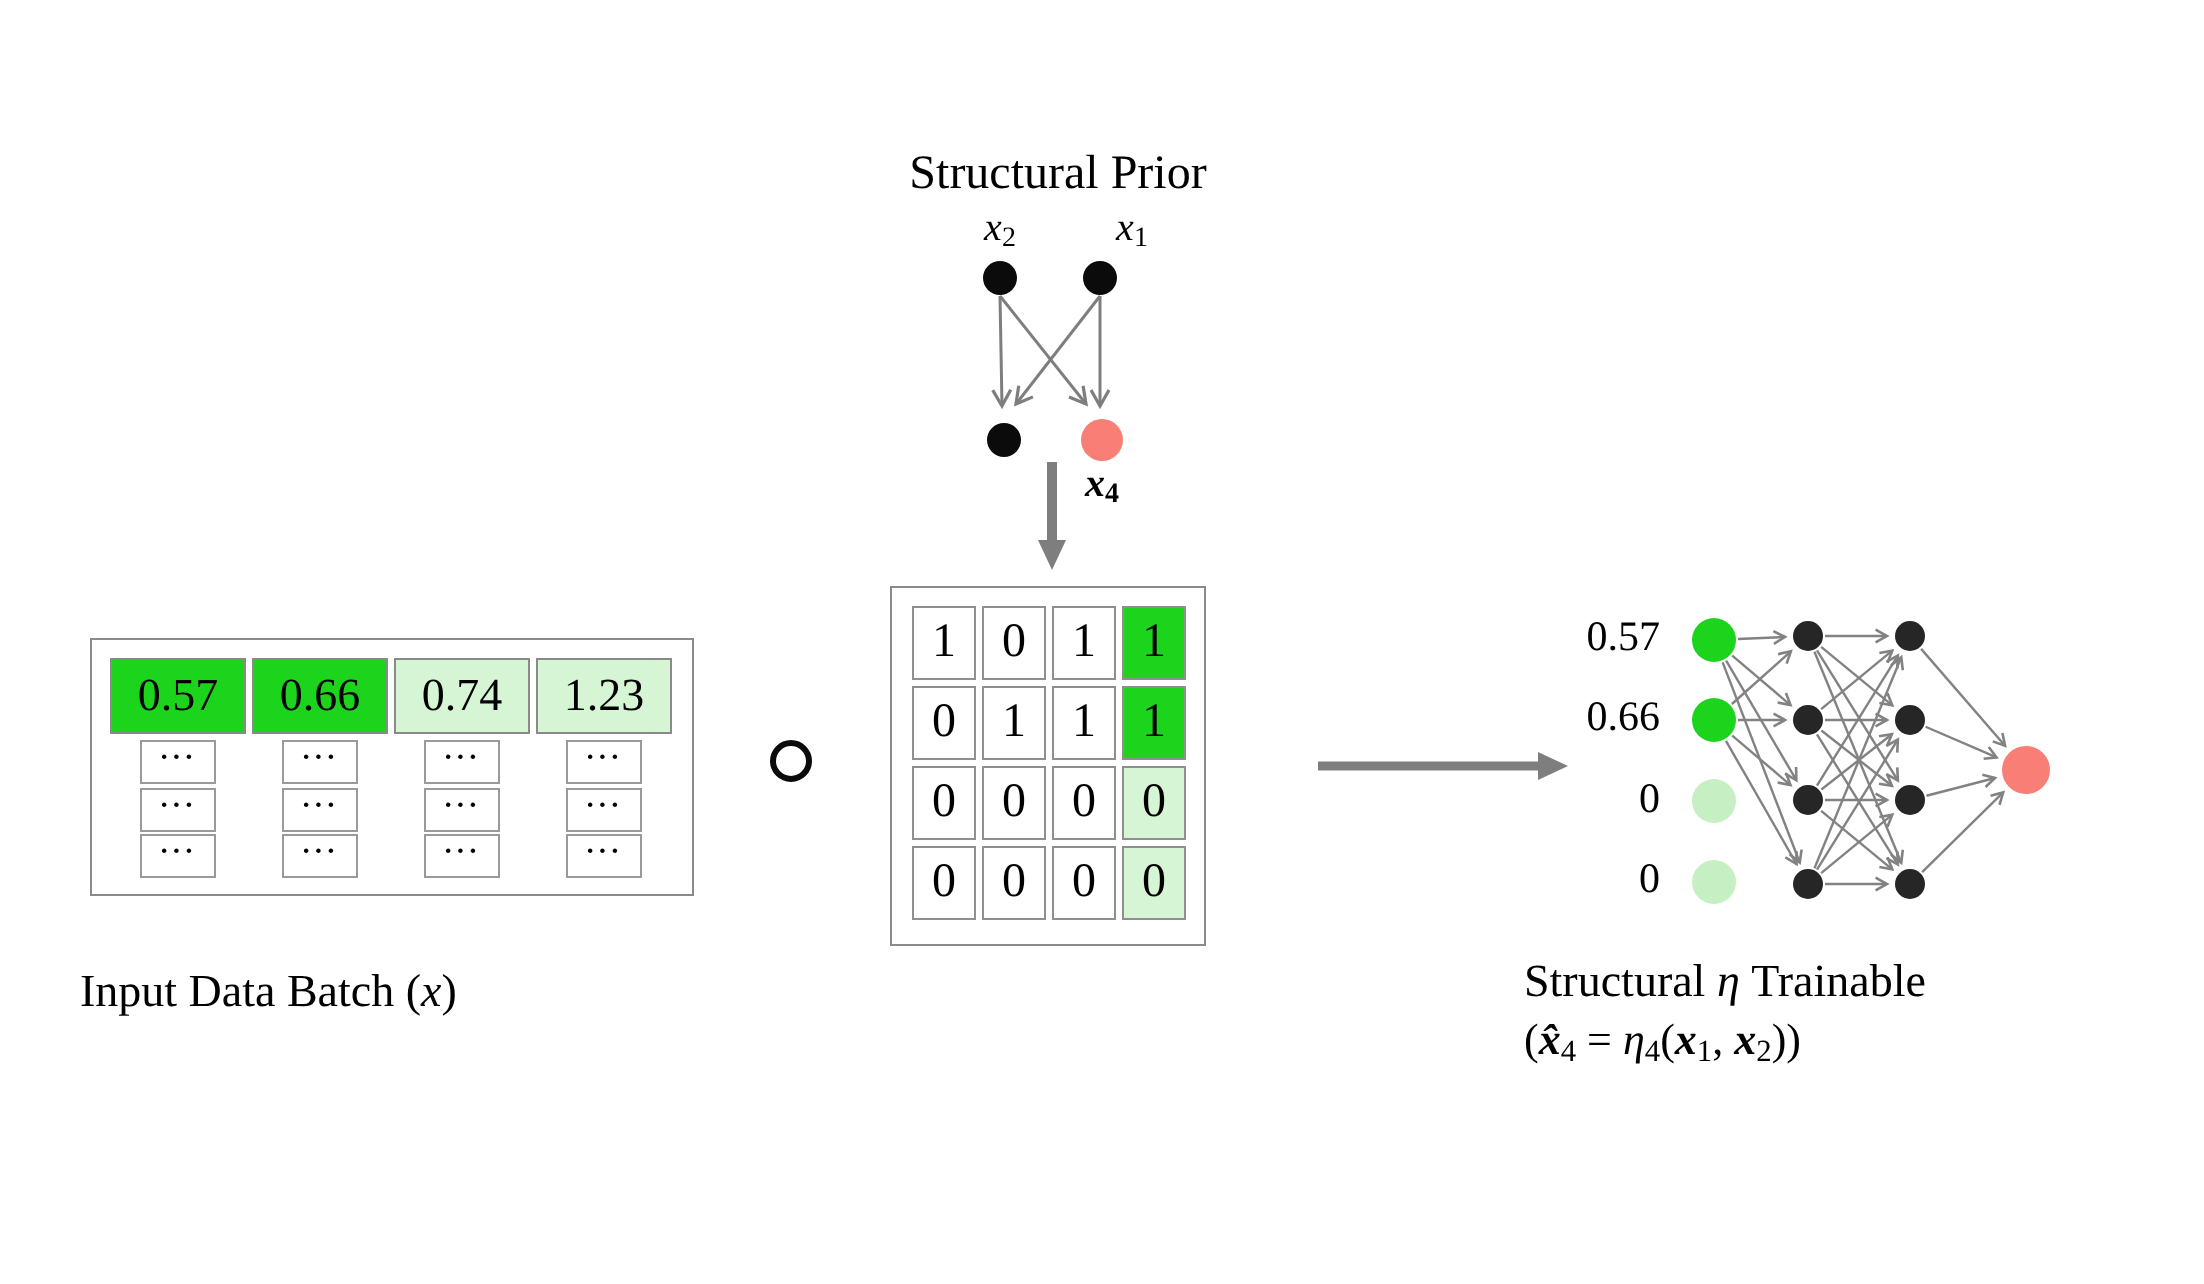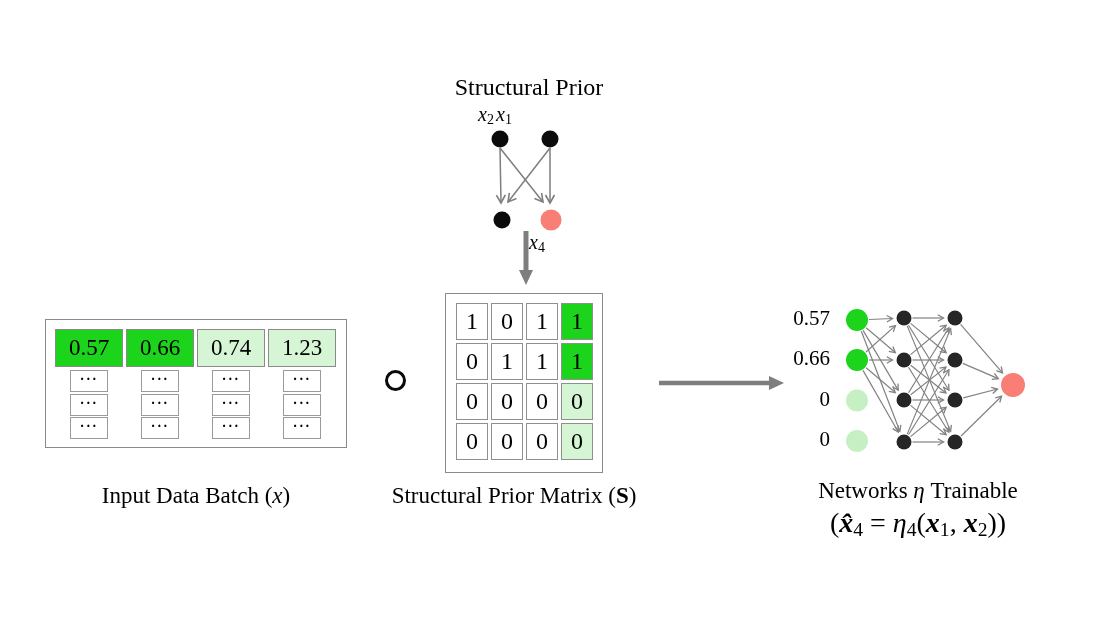--- a/index.html
+++ b/index.html
@@ -9,24 +9,24 @@
     --bright-green:#1DD41D; --light-green:#D6F5D4; --node-light-green:#C7EFC4;
     --pink:#F87E76; --node-dark:#262626; --edge-gray:#828282; --arrow-gray:#7E7E7E;
     --border-gray:#8A8A8A;
   }
   #overlay{position:absolute;left:0;top:0;width:1102px;height:642px;pointer-events:none;}
   .sp-edge{stroke:var(--arrow-gray);stroke-width:1.5;}
   .thick-arrow{stroke:var(--arrow-gray);}
   .nedge{stroke:var(--edge-gray);stroke-width:1.2;}
 
   .title{position:absolute;left:404px;top:74px;width:250px;text-align:center;font-size:24px;}
-  .nlab{position:absolute;width:44px;text-align:left;font-size:20px;}
+  .nlab{position:absolute;width:44px;text-align:center;font-size:20px;}
   #x2-label{left:478px;top:103px;}
-  #x1-label{left:496px;top:103px;}
-  #x4-label{left:529px;top:231px;}
+  #x1-label{left:544px;top:103px;}
+  #x4-label{left:529px;top:231px;font-weight:bold;}
 
   .s-n{}
   .s-i{font-style:italic;}
   .s-b{font-weight:700;}
   .s-bi{font-style:italic;font-weight:700;}
   .s-sub{font-size:0.70em;vertical-align:-0.22em;}
 
   .batch-box{position:absolute;left:45px;top:319px;width:302px;height:129px;
     border:1.5px solid var(--border-gray);box-sizing:border-box;background:#fff;}
   #batch-header{position:absolute;left:9px;top:9px;display:grid;grid-template-columns:repeat(4,68px);gap:3px;}
@@ -42,25 +42,25 @@
 
   .op{position:absolute;left:385px;top:370px;width:21px;height:21px;border:3.6px solid #0A0A0A;
     border-radius:50%;box-sizing:border-box;background:#fff;}
 
   .matrix-box{position:absolute;left:445px;top:293px;width:158px;height:180px;
     border:1.5px solid var(--border-gray);box-sizing:border-box;background:#fff;}
   #matrix-grid{position:absolute;left:10px;top:9px;display:grid;grid-template-columns:repeat(4,32px);grid-auto-rows:37px;gap:3px;}
   .mcell{border:1.6px solid #8F8F8F;box-sizing:border-box;display:flex;align-items:center;justify-content:center;
     font-size:24px;background:#fff;}
 
-  .caption{position:absolute;text-align:center;font-size:23px;}
+  .caption{position:absolute;font-size:23px;}
   #cap-batch{left:40px;top:483px;width:312px;}
   #cap-matrix{left:354px;top:483px;width:320px;}
   #cap-net{left:762px;top:478px;width:312px;}
-  #cap-formula{left:762px;top:507px;width:312px;font-size:28px;}
+  #cap-formula{left:762px;top:507px;width:312px;font-size:22px;}
 
   .net-val{position:absolute;left:744px;width:86px;text-align:right;font-size:21px;}
 </style>
 </head>
 <body>
 
 <div class="canvas" style="--bright-green: #1DD41D; --light-green: #D6F5D4; --node-light-green: #C7EFC4; --pink: #F87E76; --node-dark: #262626; --edge-gray: #828282; --arrow-gray: #7E7E7E; --border-gray: #8A8A8A;">
 
   <svg id="overlay" viewBox="0 0 1102 642">
     <defs>
@@ -207,24 +207,23 @@
         <div class="mcell">0</div>
         <div class="mcell">0</div>
         <div class="mcell">0</div>
         <div class="mcell fill-light">0</div>
         <div class="mcell">0</div>
         <div class="mcell">0</div>
         <div class="mcell">0</div>
         <div class="mcell fill-light">0</div>
       </div>
   </div>
-  <div class="caption" id="cap-matrix"><span class="s-n">Structural Prior Matrix (</span><span class="s-b">S</span><span class="s-n">)</span></div>
 
   <div id="net-labels">
       <div class="net-val" style="top: 306px;">0.57</div>
       <div class="net-val" style="top: 346px;">0.66</div>
       <div class="net-val" style="top: 386.5px;">0</div>
       <div class="net-val" style="top: 427px;">0</div>
     </div>
-  <div class="caption" id="cap-net"><span class="s-n">Networks </span><span class="s-i">η</span><span class="s-n"> Trainable</span></div>
+  <div class="caption" id="cap-net"><span class="s-n">Structural </span><span class="s-i">η</span><span class="s-n"> Trainable</span></div>
   <div class="caption" id="cap-formula"><span class="s-n">(</span><span class="s-bi">x̂</span><span class="s-sub">4</span><span class="s-n"> = </span><span class="s-i">η</span><span class="s-sub">4</span><span class="s-n">(</span><span class="s-bi">x</span><span class="s-sub">1</span><span class="s-n">, </span><span class="s-bi">x</span><span class="s-sub">2</span><span class="s-n">))</span></div>
 
 </div>
 
 </body></html>

